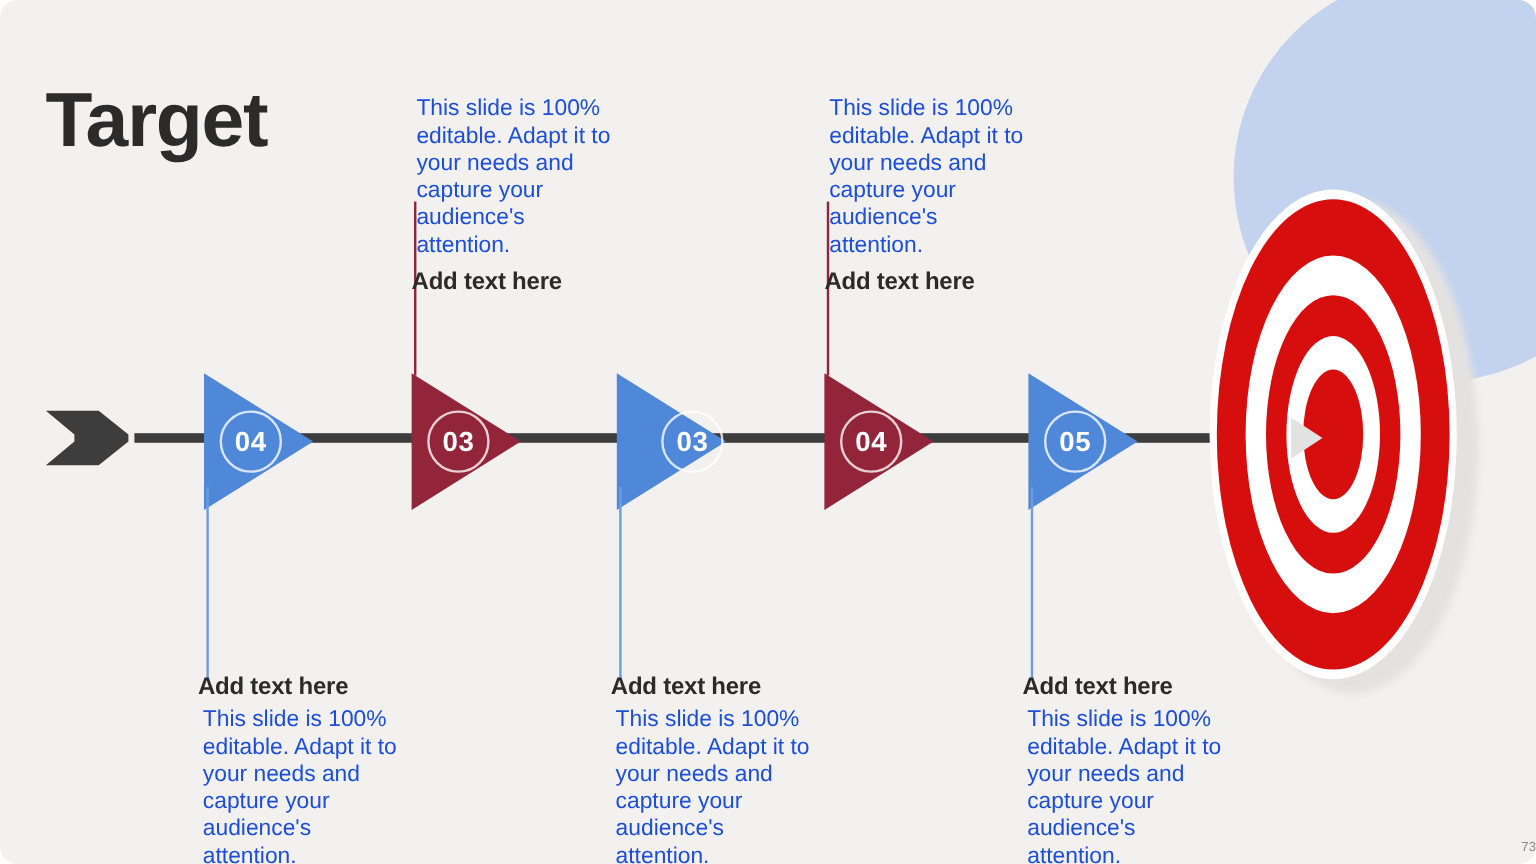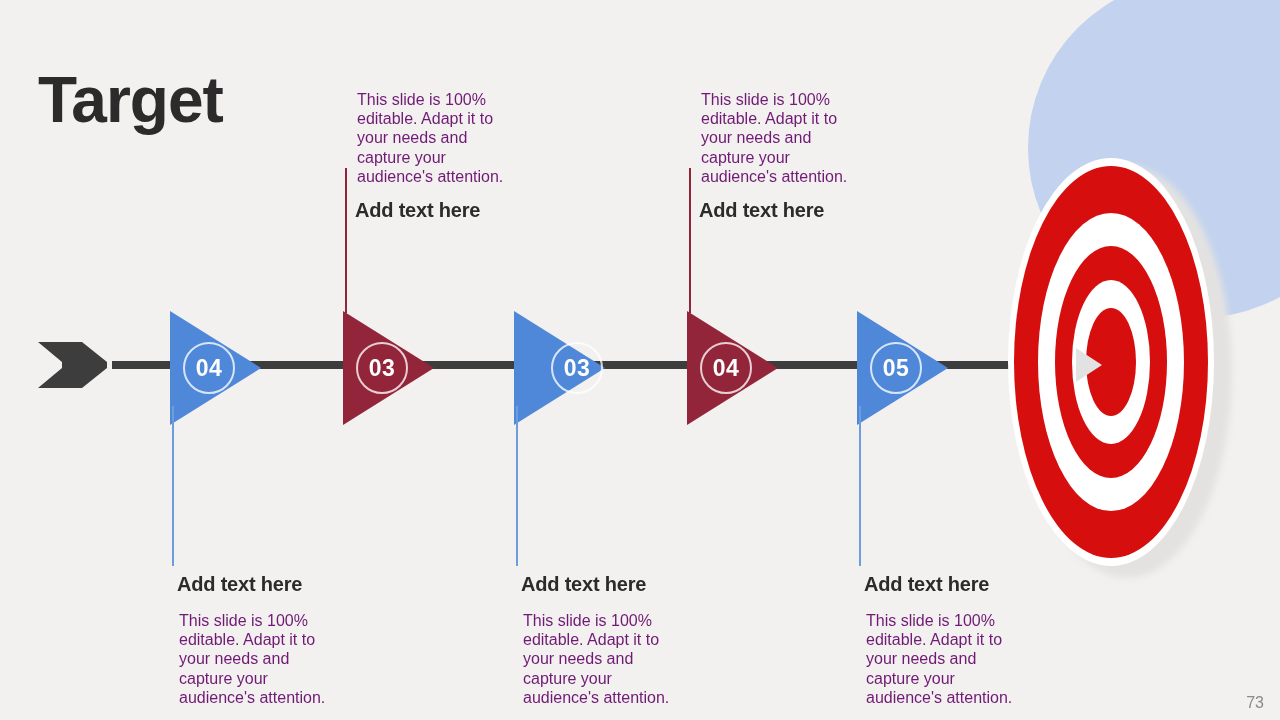--- a/index.html
+++ b/index.html
@@ -7,20 +7,21 @@
     padding: 0;
     background: #ffffff;
   }
   #slide {
     position: relative;
     width: 1280px;
     height: 720px;
     background: #f2f1ef;
     overflow: hidden;
     font-family: "Liberation Sans", sans-serif;
+    border-radius: 15px;
   }
 
   
   .blue-blob {
     position: absolute;
     left: 1028px;
     top: -22px;
     width: 340px;
     height: 340px;
     border-radius: 50%;
@@ -107,28 +108,28 @@
   
   .block {
     position: absolute;
     width: 175px;
   }
   .block-title {
     font-size: 20px;
     font-weight: bold;
     color: #2b2b2b;
     line-height: 1.25;
-    margin: 12px;
+    margin: 0;
     letter-spacing: -0.2px;
   }
   .block-body {
-    font-size: 16px;
-    color: #701a75;
+    font-size: 19px;
+    color: #1d4ed8;
     line-height: 1.2;
-    margin: 14px;
+    margin: 4px;
   }
   .block.top .block-body  { margin-bottom: 6px; }
   .block.bottom .block-title { margin-bottom: 3px; }
 
   
   .target-wrap {
     position: absolute;
     left: 1008px;
     top: 158px;
     width: 230px;
@@ -151,23 +152,23 @@
   .ring.r0 { left: 0px;   top: 0px;   width: 206px; height: 408px; background: #ffffff; }
   .ring.r1 { left: 6px;   top: 8px;   width: 194px; height: 392px; background: #d60e0e; }
   .ring.r2 { left: 30px;  top: 55px;  width: 146px; height: 298px; background: #ffffff; }
   .ring.r3 { left: 47px;  top: 88px;  width: 112px; height: 232px; background: #d60e0e; }
   .ring.r4 { left: 64px;  top: 122px; width: 78px;  height: 164px; background: #ffffff; }
   .ring.r5 { left: 78px;  top: 150px; width: 50px;  height: 108px; background: #d60e0e; }
 
   
   .page-number {
     position: absolute;
-    right: 16px;
+    right: 0;
     bottom: 8px;
-    font-size: 16px;
+    font-size: 11px;
     color: #8a8a8a;
   }
 </style>
 </head>
 <body>
 
 <div id="slide">
 
   <div class="blue-blob"></div>
 

